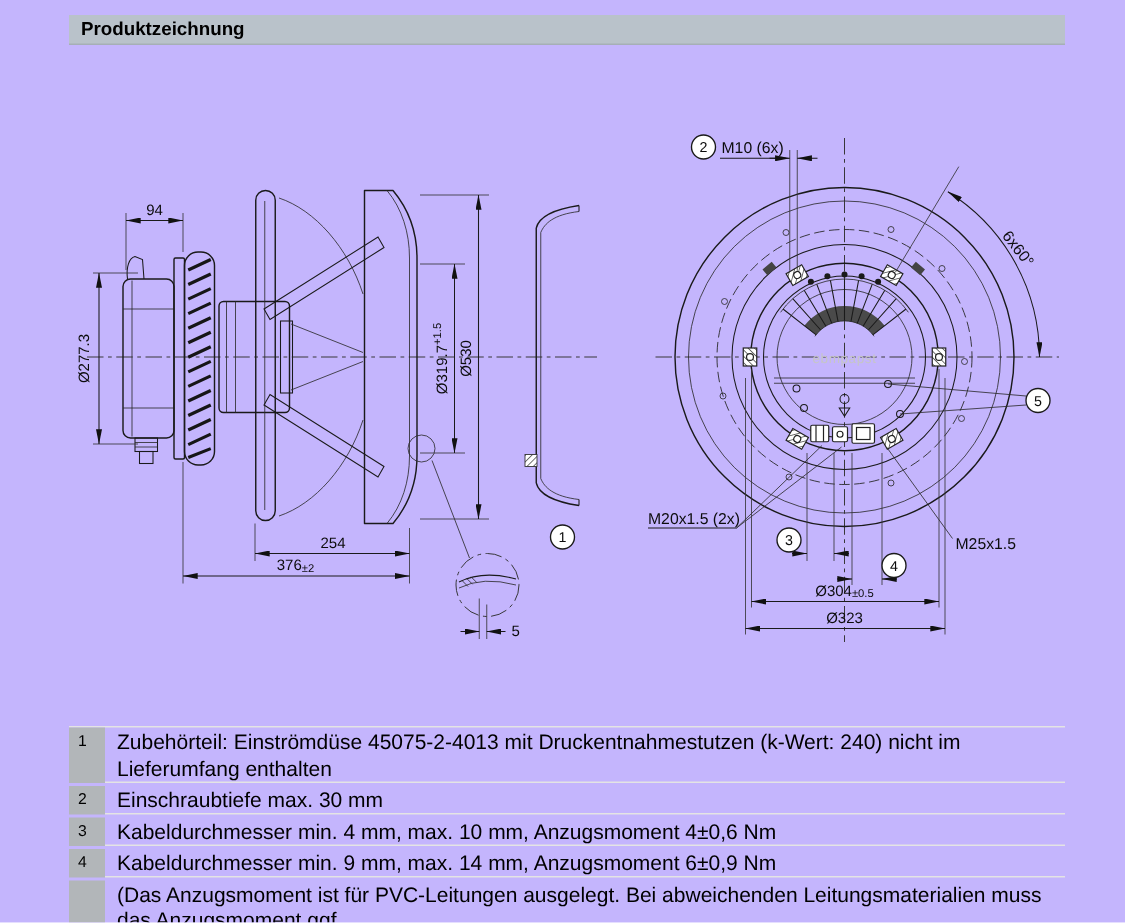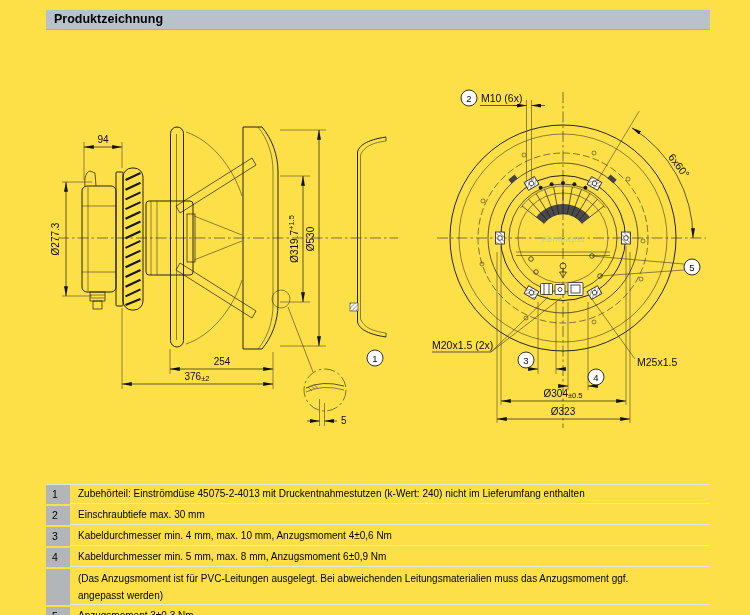--- a/index.html
+++ b/index.html
@@ -1,26 +1,26 @@
 <!DOCTYPE html>
 <html><head>
 <meta charset="utf-8">
 <style>
   html,body{margin:0;padding:0;background:#fff;}
-  .page{position:relative;width:750px;height:615px;background:#fde047;overflow:hidden;
+  .page{position:relative;width:750px;height:615px;background:#c4b5fd;overflow:hidden;
         font-family:"Liberation Sans",sans-serif;color:#111;}
   .header-bar{position:absolute;left:46px;top:10px;width:664px;height:20px;
         background:#b9c2ca;border-bottom:1px solid #a6afb6;box-sizing:border-box;}
   .header-bar .title{font-size:12.5px;font-weight:bold;line-height:19px;padding-left:8px;color:#000;}
   svg.drawing{position:absolute;left:0;top:0;}
   .notes-table{position:absolute;left:46px;top:484px;width:664px;border-top:1px solid #e4e4e4;}
   .trow{display:flex;margin-bottom:2px;}
   .tnum{width:24px;min-height:18px;background:#b2b6b9;font-size:10.5px;line-height:18px;
         padding-left:6px;box-sizing:border-box;color:#000;}
-  .ttext{flex:1;font-size:10px;line-height:18px;padding-left:8px;
+  .ttext{flex:1;font-size:14px;line-height:18px;padding-left:8px;
         border-bottom:1px solid #e4e4e4;color:#000;}
   .trow.note .tnum{line-height:17px;}
   .trow.note .ttext{line-height:17px;padding-top:1px;}
   .trow.last .ttext{border-bottom:1px solid #bcbcbc;}
   
   .ln{stroke:#1a1a1a;stroke-width:0.95;fill:none;stroke-linejoin:round;}
   .md{stroke:#1a1a1a;stroke-width:0.7;fill:none;}
   .thin{stroke:#2a2a2a;stroke-width:0.55;fill:none;}
   .dim{stroke:#1a1a1a;stroke-width:0.7;fill:none;}
   .ext{stroke:#333;stroke-width:0.55;fill:none;}
@@ -352,21 +352,21 @@
     <div class="trow">
       <div class="tnum">2</div>
       <div class="ttext">Einschraubtiefe max. 30 mm</div>
     </div>
     <div class="trow">
       <div class="tnum">3</div>
       <div class="ttext">Kabeldurchmesser min. 4 mm, max. 10 mm, Anzugsmoment 4±0,6 Nm</div>
     </div>
     <div class="trow">
       <div class="tnum">4</div>
-      <div class="ttext">Kabeldurchmesser min. 5 mm, max. 8 mm, Anzugsmoment 6±0,9 Nm</div>
+      <div class="ttext">Kabeldurchmesser min. 9 mm, max. 14 mm, Anzugsmoment 6±0,9 Nm</div>
     </div>
     <div class="trow note">
       <div class="tnum"></div>
       <div class="ttext">
         <div>(Das Anzugsmoment ist für PVC-Leitungen ausgelegt. Bei abweichenden Leitungsmaterialien muss das Anzugsmoment ggf.</div>
         <div>angepasst werden)</div>
       </div>
     </div>
     <div class="trow last">
       <div class="tnum">5</div>

